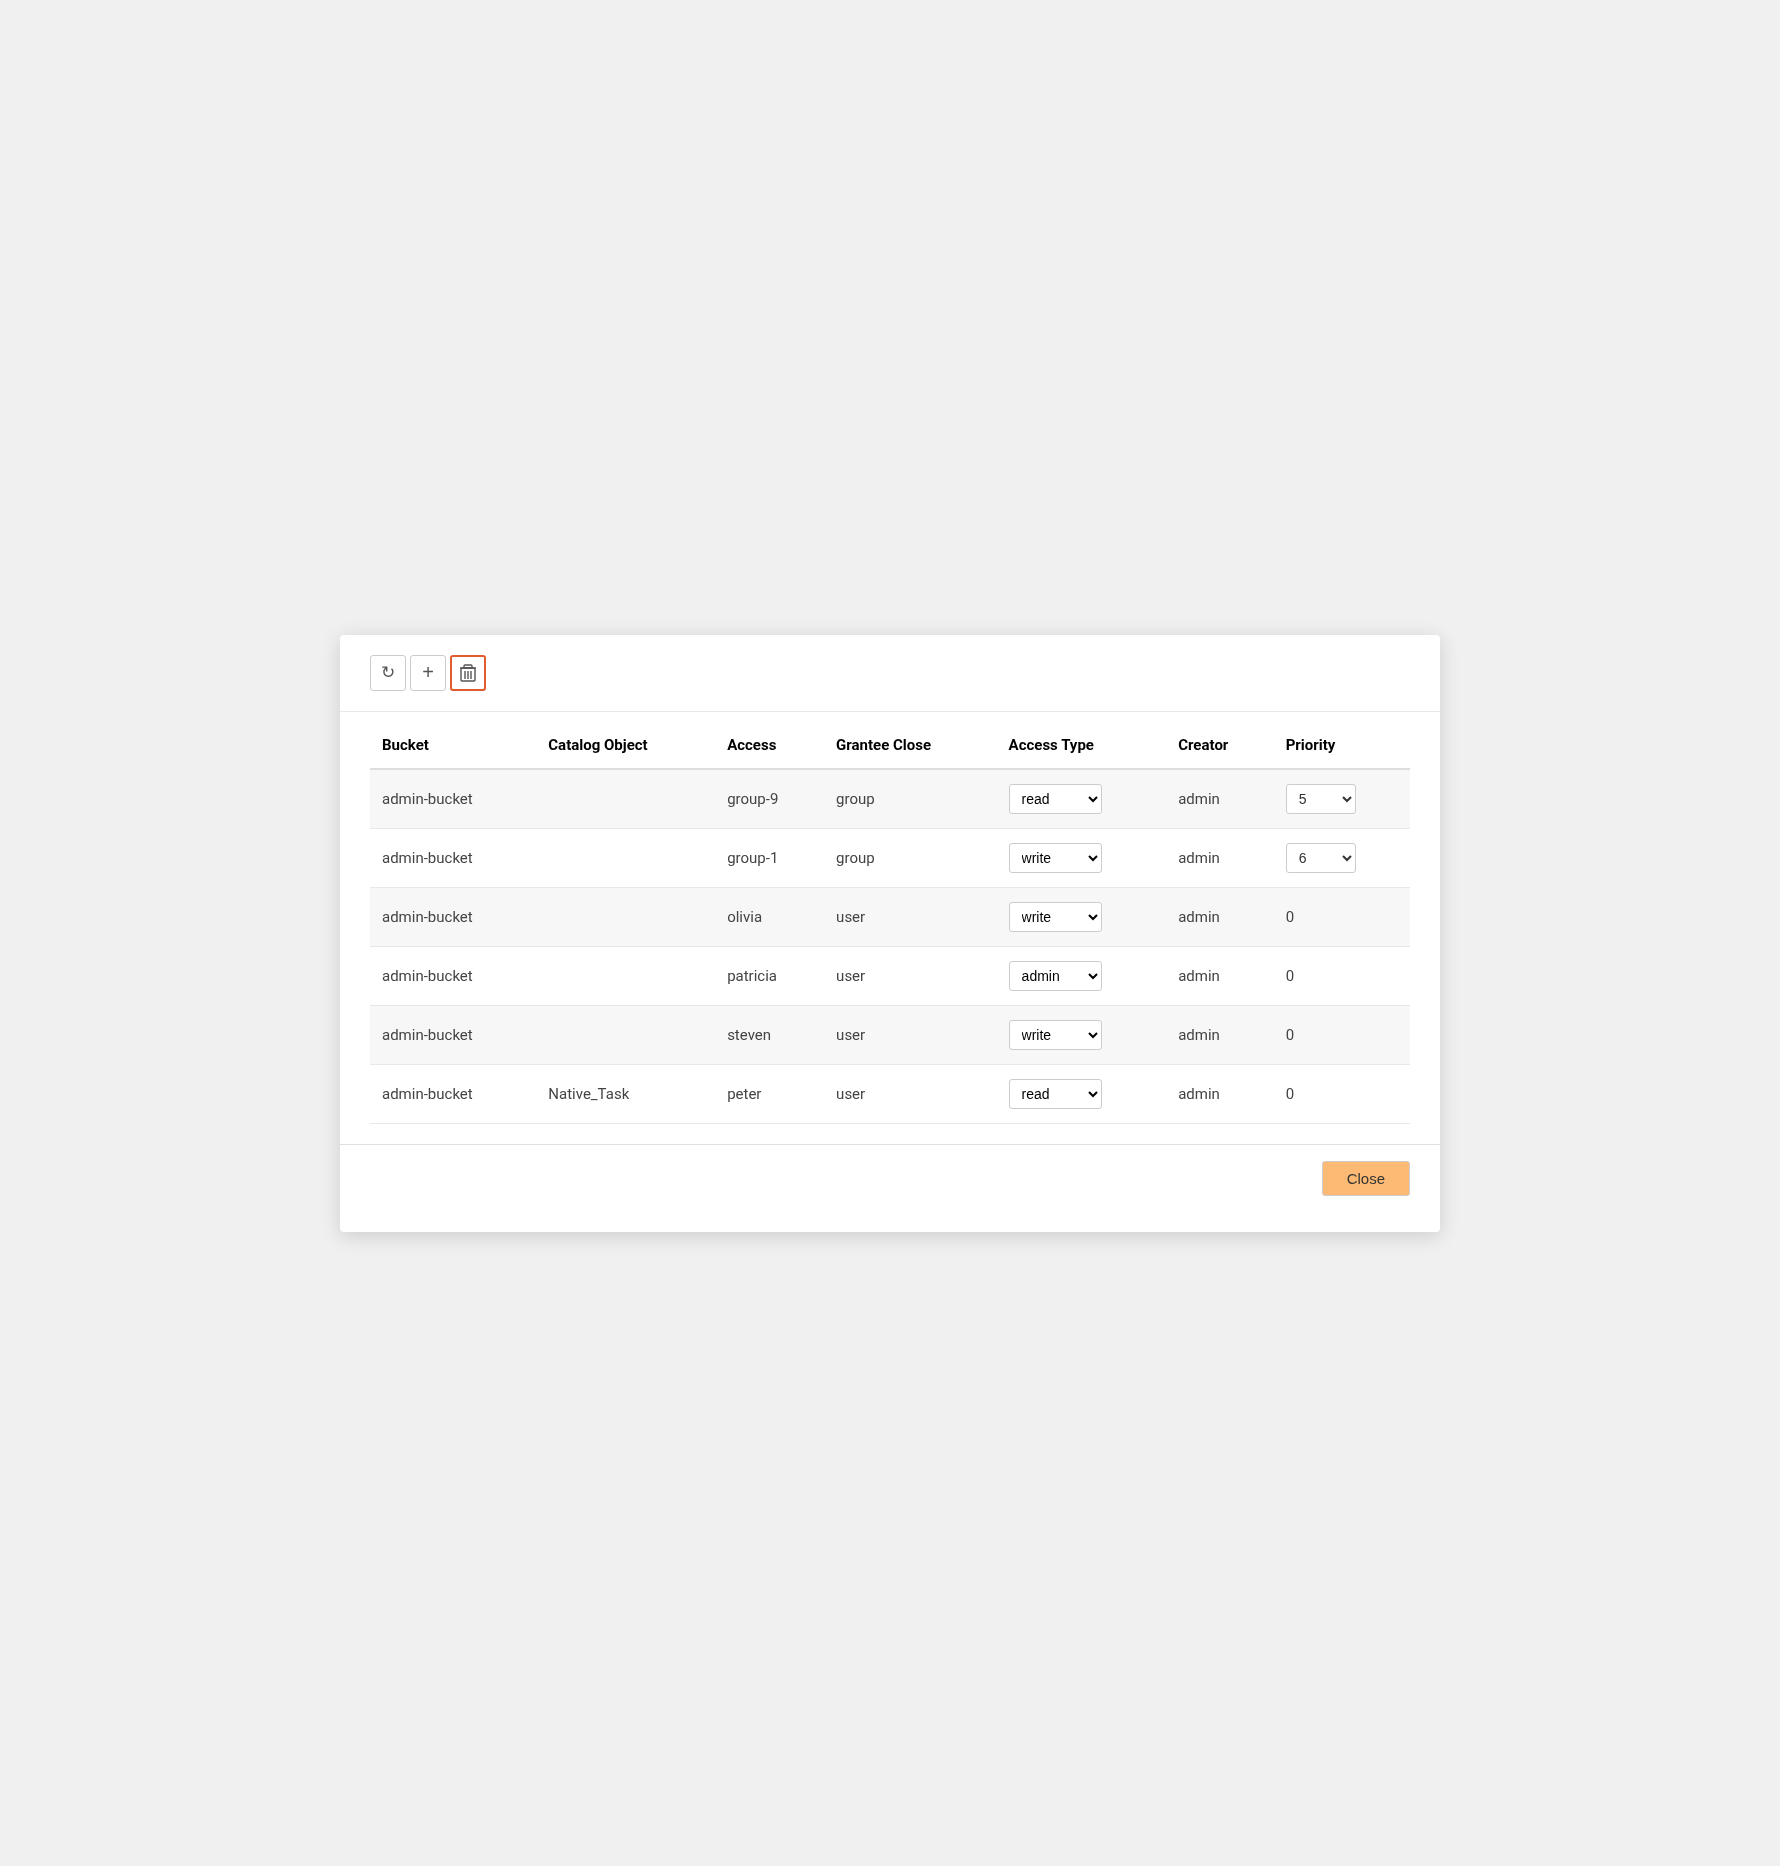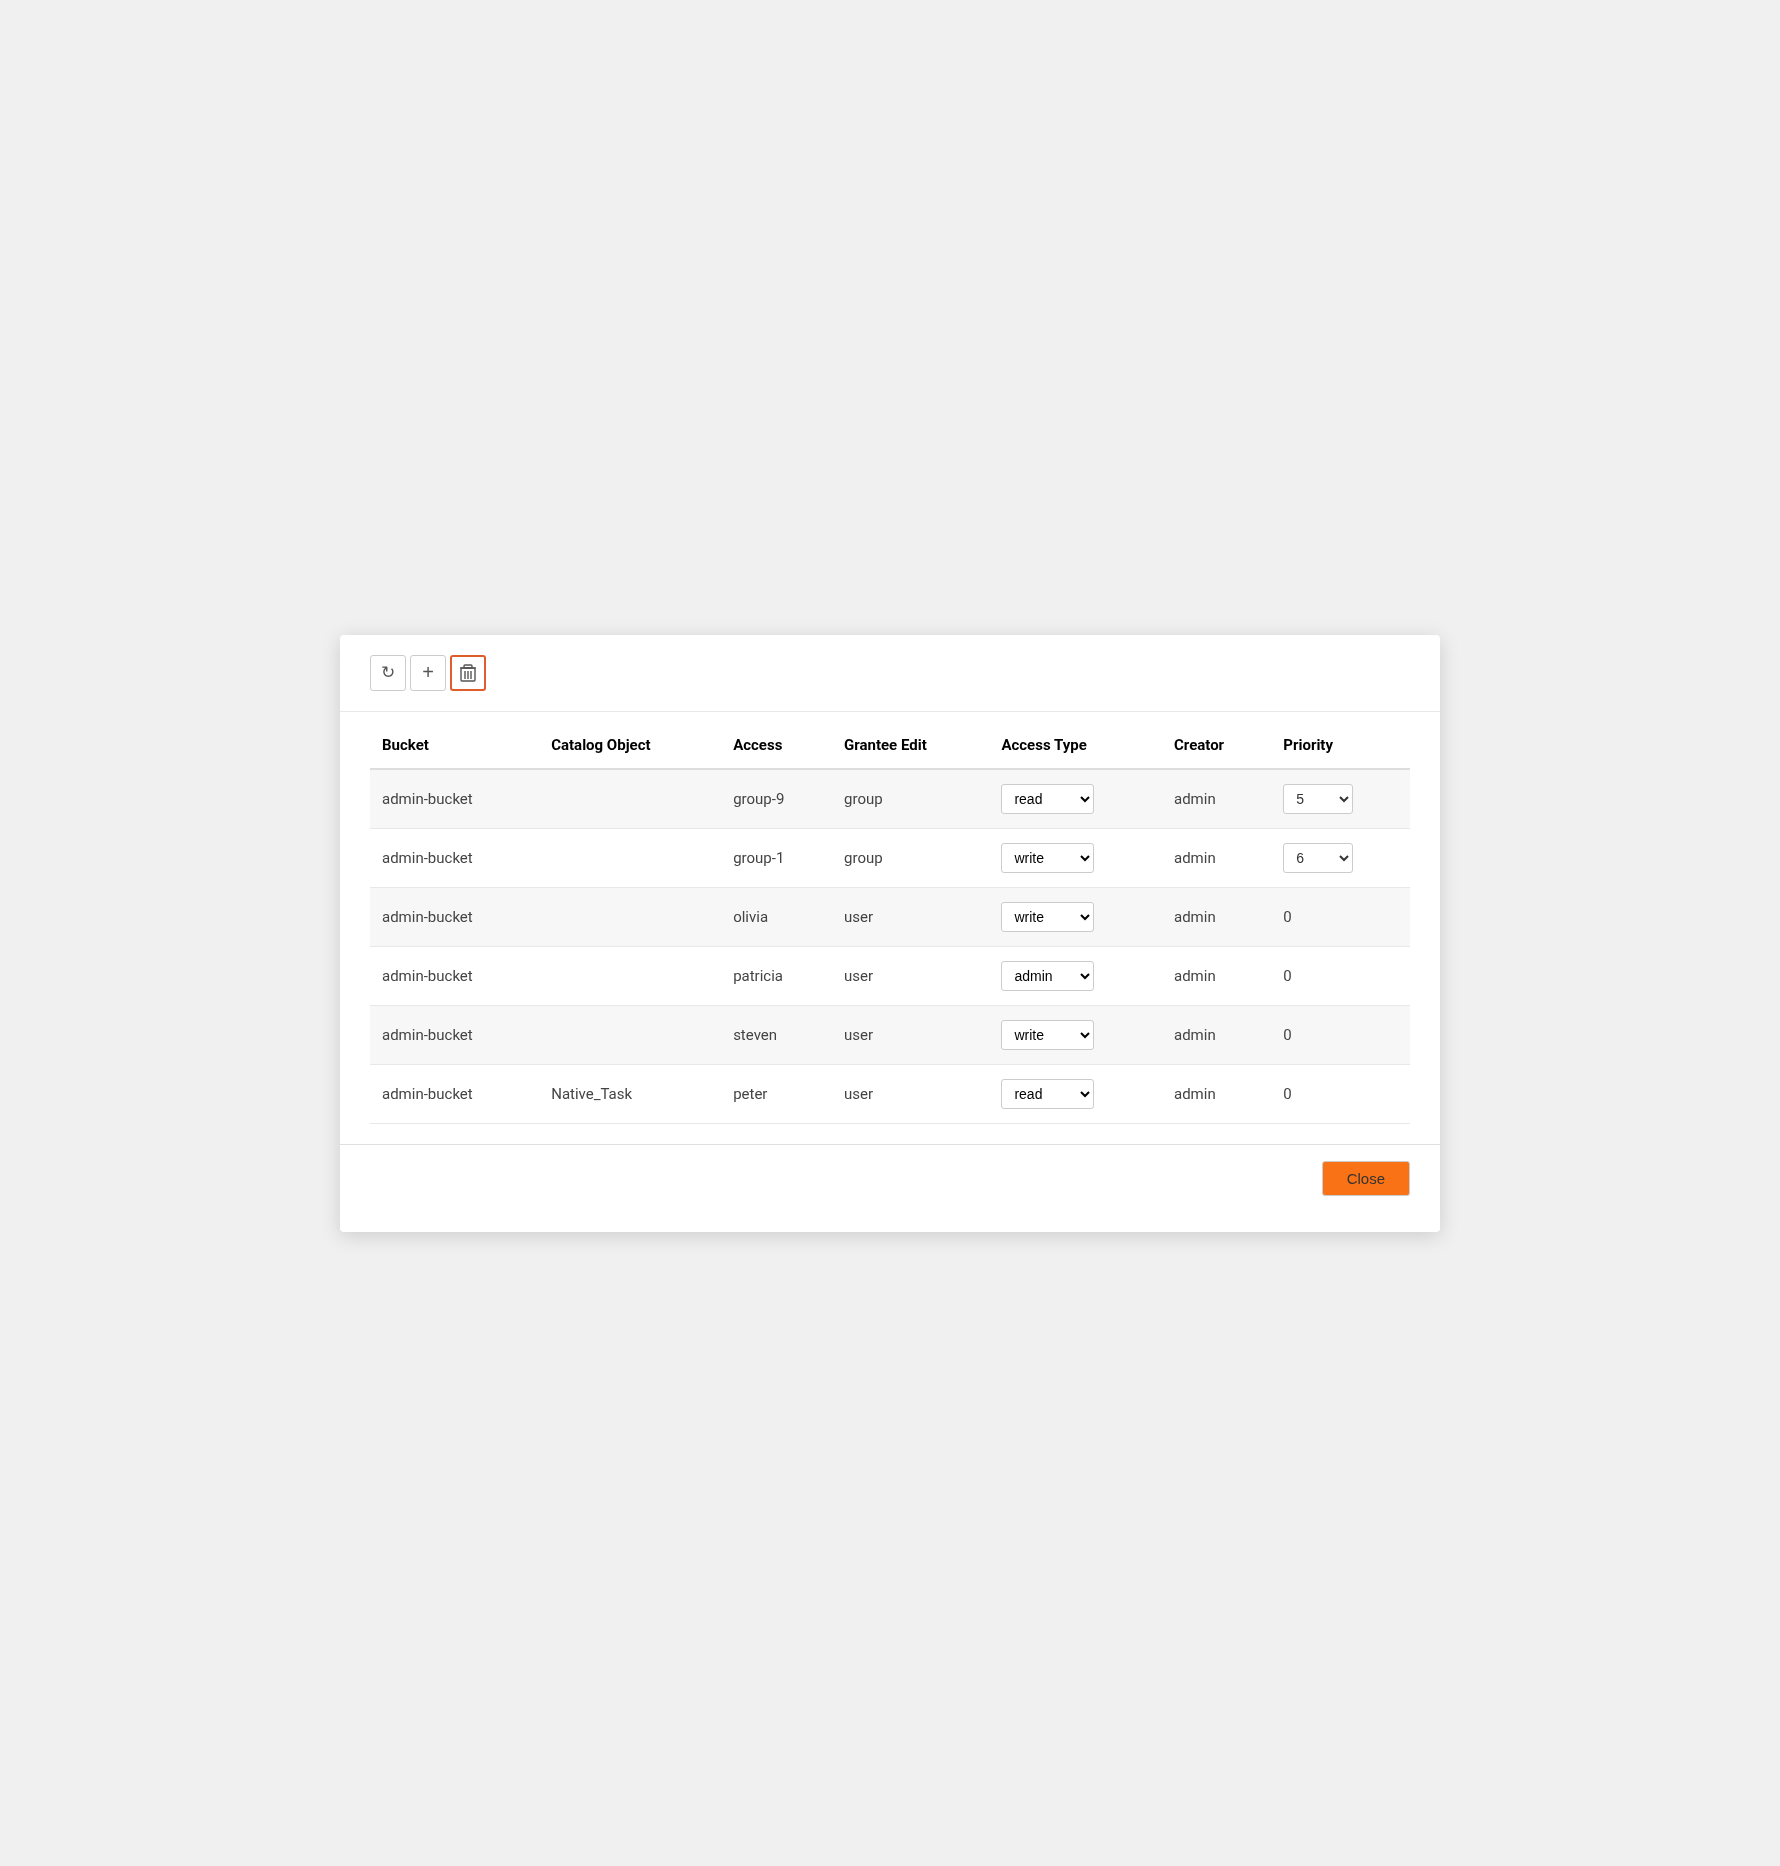--- a/index.html
+++ b/index.html
@@ -124,21 +124,21 @@
       min-width: 70px;
     }
     .dialog-footer {
       padding: 16px 30px;
       display: flex;
       justify-content: flex-end;
       border-top: 1px solid #e0e0e0;
     }
     .close-action-btn {
       border: 1px solid #ccc;
-      background: #f97316;
+      background: #fdba74;
       border-radius: 3px;
       padding: 8px 24px;
       font-size: 15px;
       cursor: pointer;
       color: #333;
     }
 
     
     .icon-refresh::before { content: '↻'; font-size: 17px; }
     .icon-plus::before { content: '+'; font-size: 20px; font-weight: 300; }
@@ -180,21 +180,21 @@
     </button>
   </div>
 
   <div class="table-container">
     <table>
       <thead>
         <tr>
           <th>Bucket</th>
           <th>Catalog Object</th>
           <th>Access</th>
-          <th>Grantee Edit</th>
+          <th>Grantee Close</th>
           <th>Access Type</th>
           <th>Creator</th>
           <th>Priority</th>
         </tr>
       </thead>
       <tbody id="table-body">
       <tr>
             <td>admin-bucket</td>
             <td></td>
             <td>group-9</td>

